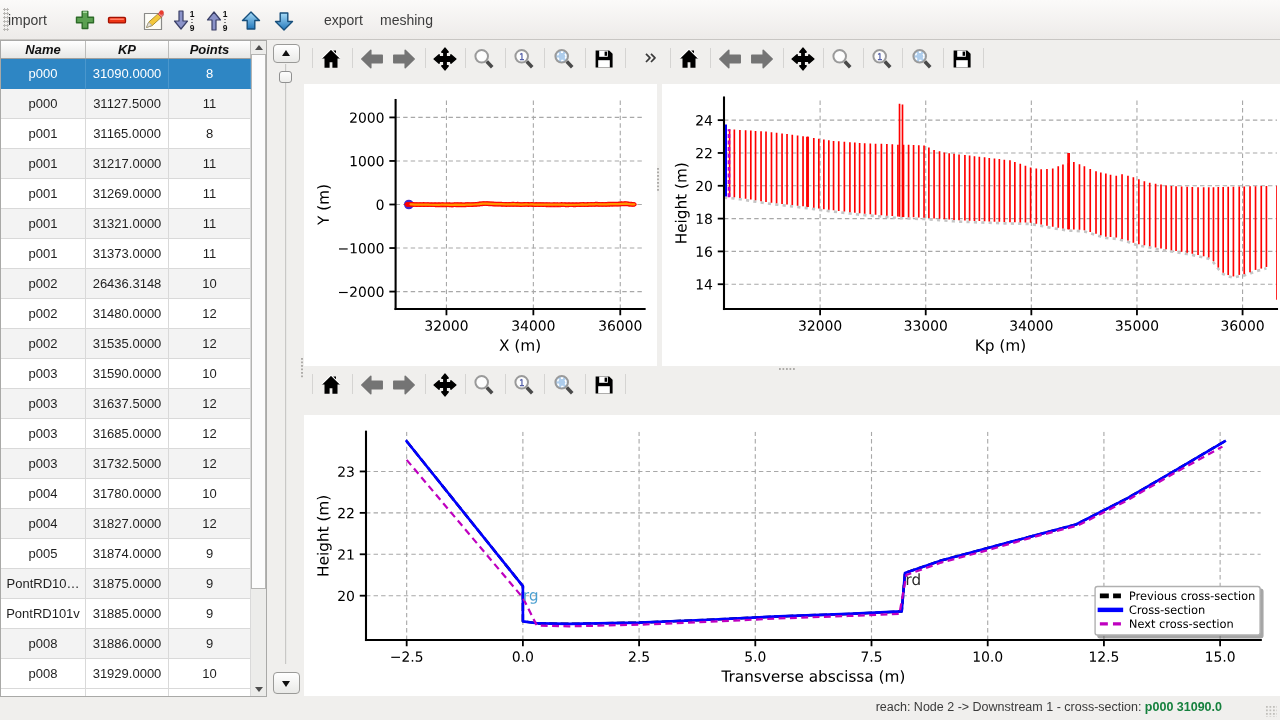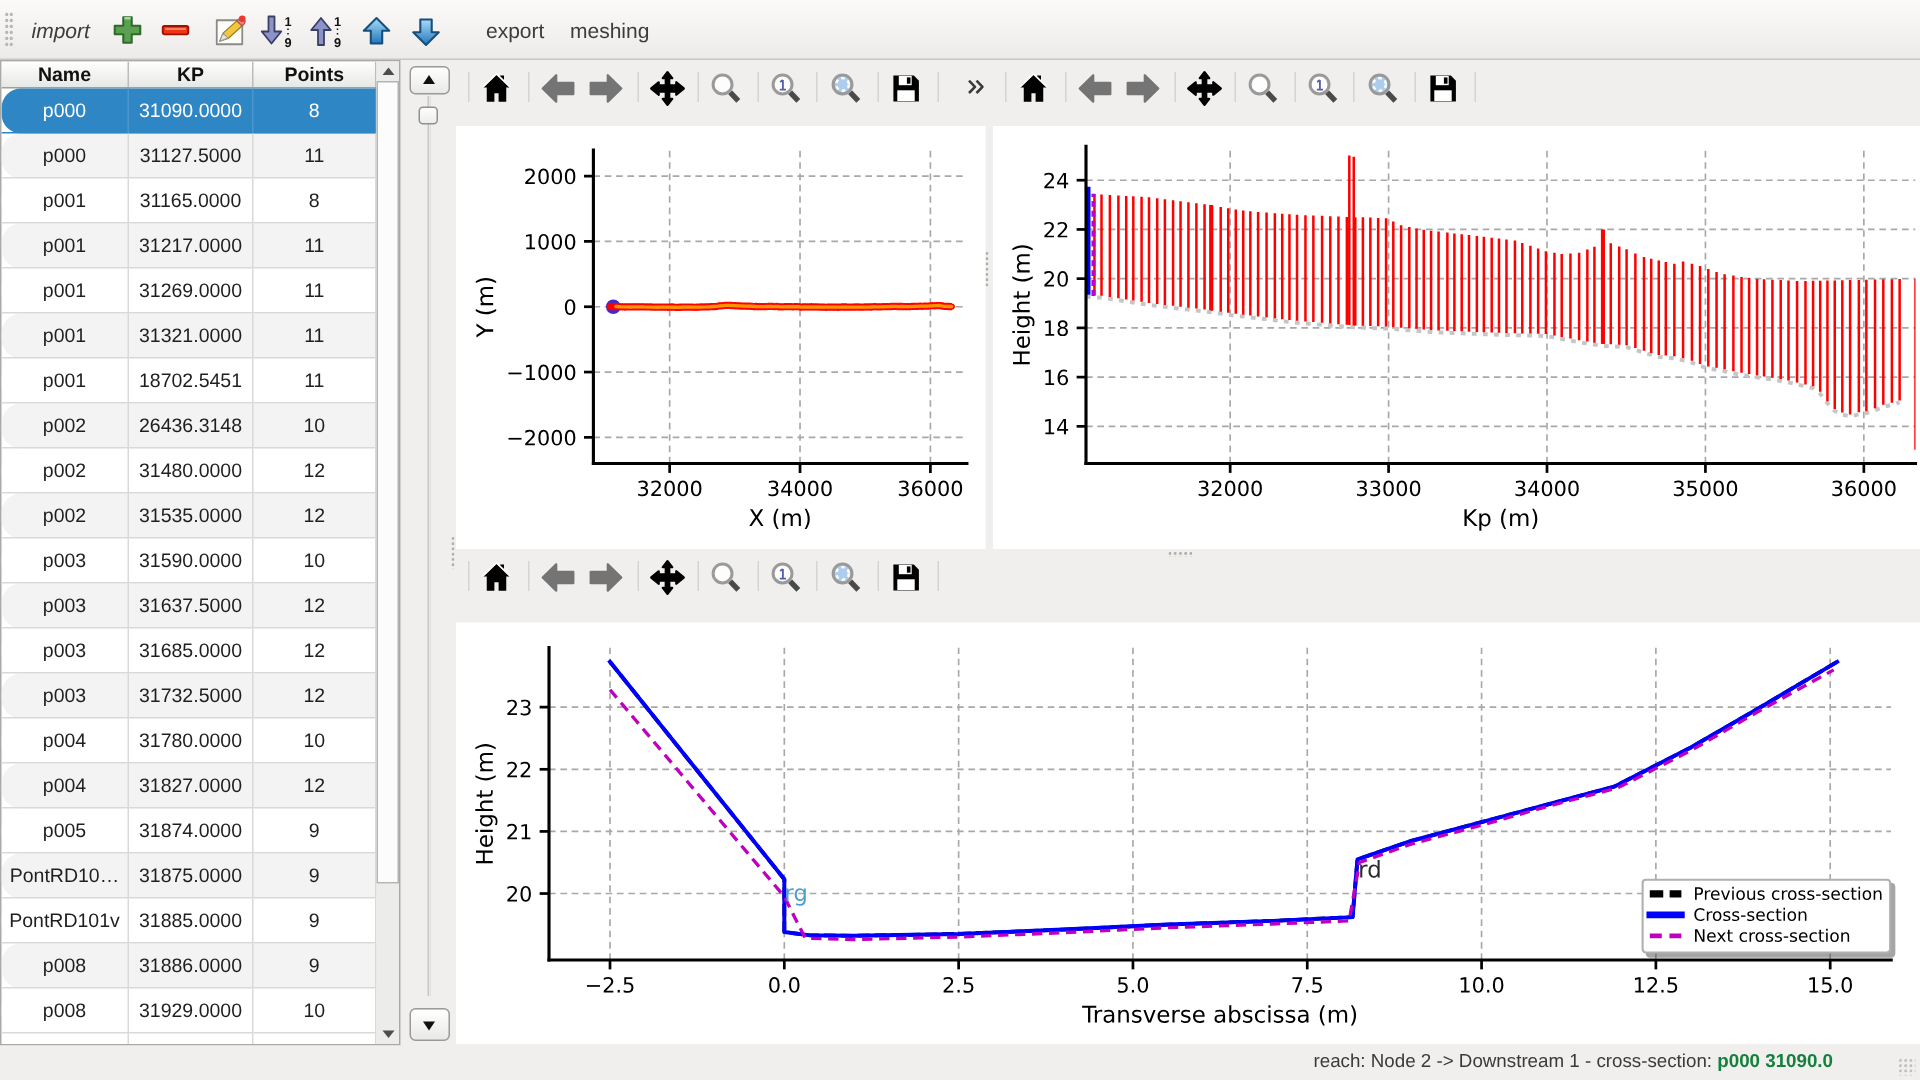--- a/index.html
+++ b/index.html
@@ -6,23 +6,23 @@
 #topbar { position:absolute; left:0; top:0; width:1280px; height:40px;
   background:linear-gradient(#fbfaf9,#edebe9); border-bottom:1px solid #c8c6c3; }
 #topbar .grip { position:absolute; left:3px; top:8px; width:6px; height:24px;
   background-image:radial-gradient(circle at 1.5px 1.5px,#b9b7b4 1px,transparent 1.3px);
   background-size:3px 4px; }
 .tbtxt { position:absolute; top:0; height:40px; line-height:40px; font-size:14px; color:#3c3c3c; }
 .tbi { position:absolute; top:9px; }
 #tablewrap { position:absolute; left:0; top:40px; width:267px; height:657px;
   background:#fff; border:1px solid #a9a9a7; overflow:hidden; }
 .th { height:18px; display:flex; background:linear-gradient(#ffffff,#e7e7e5);
-  border-bottom:1px solid #9f9f9d; font-weight:bold; font-size:13px; color:#111; }
+  border-bottom:1px solid #9f9f9d; font-weight:bold; font-size:13px; color:#111;font-style:italic; }
 .th > div { text-align:center; line-height:17px; border-right:1px solid #bcbcba; }
-.tr { height:30px; display:flex; font-size:13px; color:#1f1f1f; background:#fff;border-radius:13px; }
+.tr { height:30px; display:flex; font-size:13px; color:#1f1f1f; background:#fff; }
 .tr.alt { background:#f3f3f3; }
 .tr.sel { background:#2e86c4; color:#fff; }
 .td { text-align:center; line-height:29px; border-right:1px solid #d9d9d9; border-bottom:1px solid #d9d9d9; overflow:hidden; white-space:nowrap; }
 .tr.sel .td { border-right:1px solid #4a97cd; border-bottom:1px solid #2e86c4; }
 .c1 { width:85px; } .c2 { width:83px; } .c3 { width:82px; }
 #vscroll { position:absolute; left:250px; top:0px; width:15px; height:655px; background:#ececea; }
 #vscroll .arr { position:absolute; left:0; width:15px; height:13px; background:#ececea; }
 #vscroll .arr i { position:absolute; left:3.5px; width:0; height:0;
   border-left:4px solid transparent; border-right:4px solid transparent; }
 #vscroll .arr.up i { top:4px; border-bottom:5px solid #4d4d4d; }
@@ -89,21 +89,21 @@
 <g id="i-save">
  <path d="M3.6 3.4 h13.6 l3.4 3.4 v13.8 H3.6 z" fill="#000"></path>
  <rect x="7.2" y="3.6" width="8.6" height="6.2" fill="#fff"></rect>
  <rect x="12.6" y="4.6" width="2.4" height="4.2" fill="#000"></rect>
  <rect x="6.2" y="13.2" width="11.6" height="7.2" fill="#fff"></rect>
 </g>
 </defs>
   </svg>
 <div id="topbar">
  <div class="grip"></div>
- <span class="tbtxt" style="left:21px;font-style:italic;">import</span>
+ <span class="tbtxt" style="left:8px;">import</span>
  <svg class="tbi" width="22" height="22" style="left:74px;">
       <path d="M8.2 2.5 h5.6 v5.7 h5.7 v5.6 h-5.7 v5.7 H8.2 v-5.7 H2.5 V8.2 h5.7 z" fill="#5ba051" stroke="#2d6b28" stroke-width="1.4"></path>
       <path d="M8.9 3.2 h4.2" stroke="#a6d89e" stroke-width="1.6"></path>
     </svg>
  <svg class="tbi" width="22" height="22" style="left:106px;">
       <rect x="2.5" y="8.3" width="17" height="5.6" rx="1.2" fill="#ee3516" stroke="#a21000" stroke-width="1.3"></rect>
       <rect x="4" y="9.6" width="14" height="1.4" rx="0.7" fill="#ff7f66"></rect>
     </svg>
  <svg class="tbi" width="26" height="24" style="left:140px;">
    <path d="M4.5 4.5 h14 l3 3.4 v12.6 h-17 z" fill="#fdfdf8" stroke="#8a8a88" stroke-width="1.2"></path>
@@ -177,21 +177,21 @@
       <div class="td c2">31269.0000</div>
       <div class="td c3">11</div>
     </div>
 <div class="tr alt">
       <div class="td c1">p001</div>
       <div class="td c2">31321.0000</div>
       <div class="td c3">11</div>
     </div>
 <div class="tr ">
       <div class="td c1">p001</div>
-      <div class="td c2">18702.5451</div>
+      <div class="td c2">31373.0000</div>
       <div class="td c3">11</div>
     </div>
 <div class="tr alt">
       <div class="td c1">p002</div>
       <div class="td c2">26436.3148</div>
       <div class="td c3">10</div>
     </div>
 <div class="tr ">
       <div class="td c1">p002</div>
       <div class="td c2">31480.0000</div>

